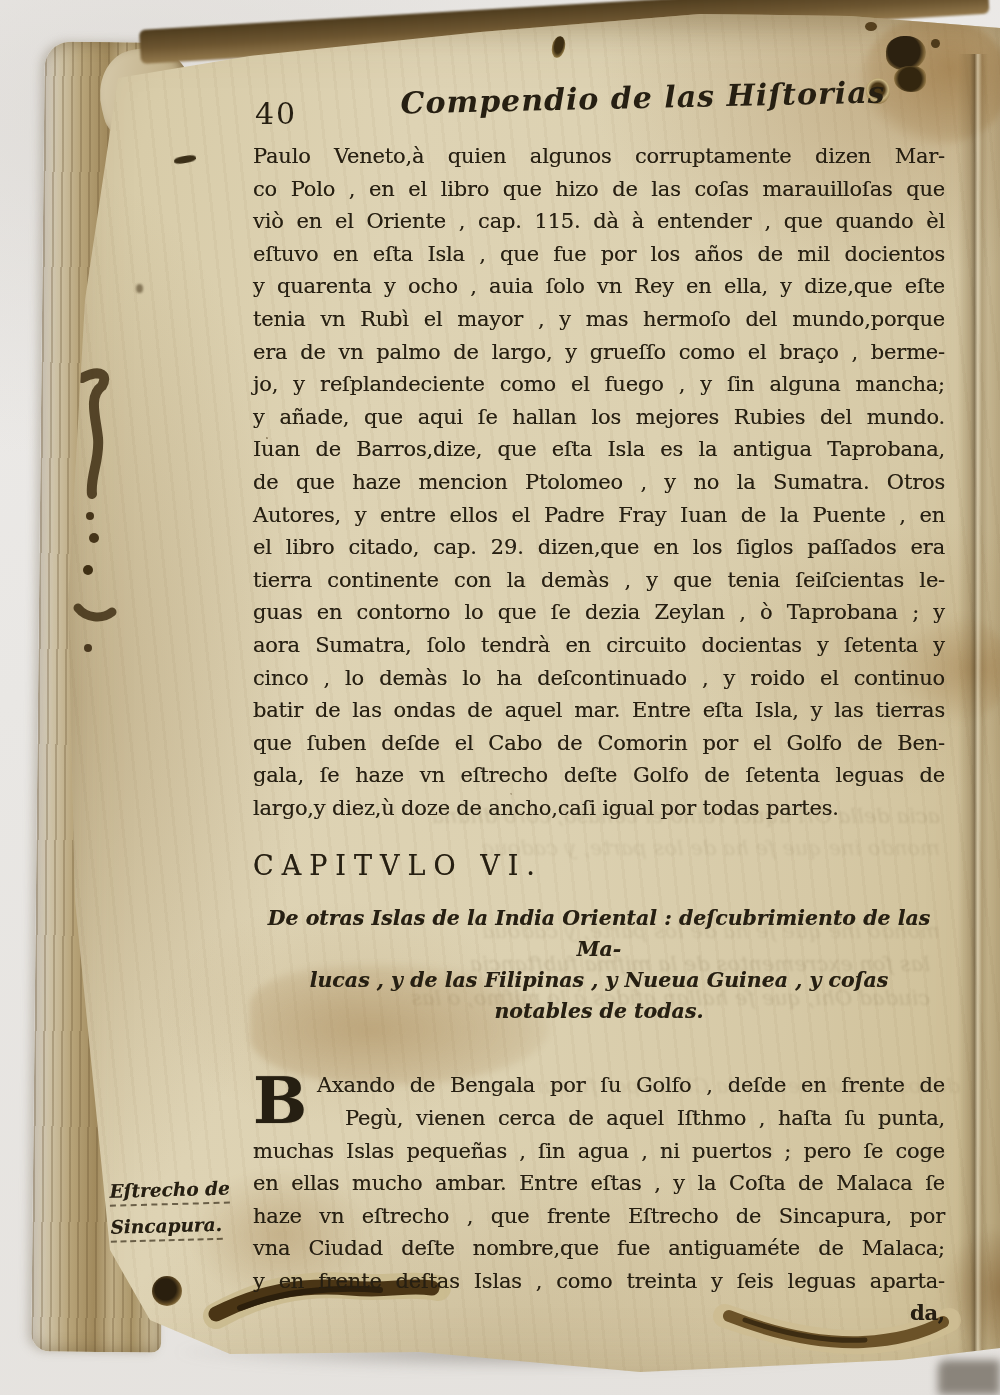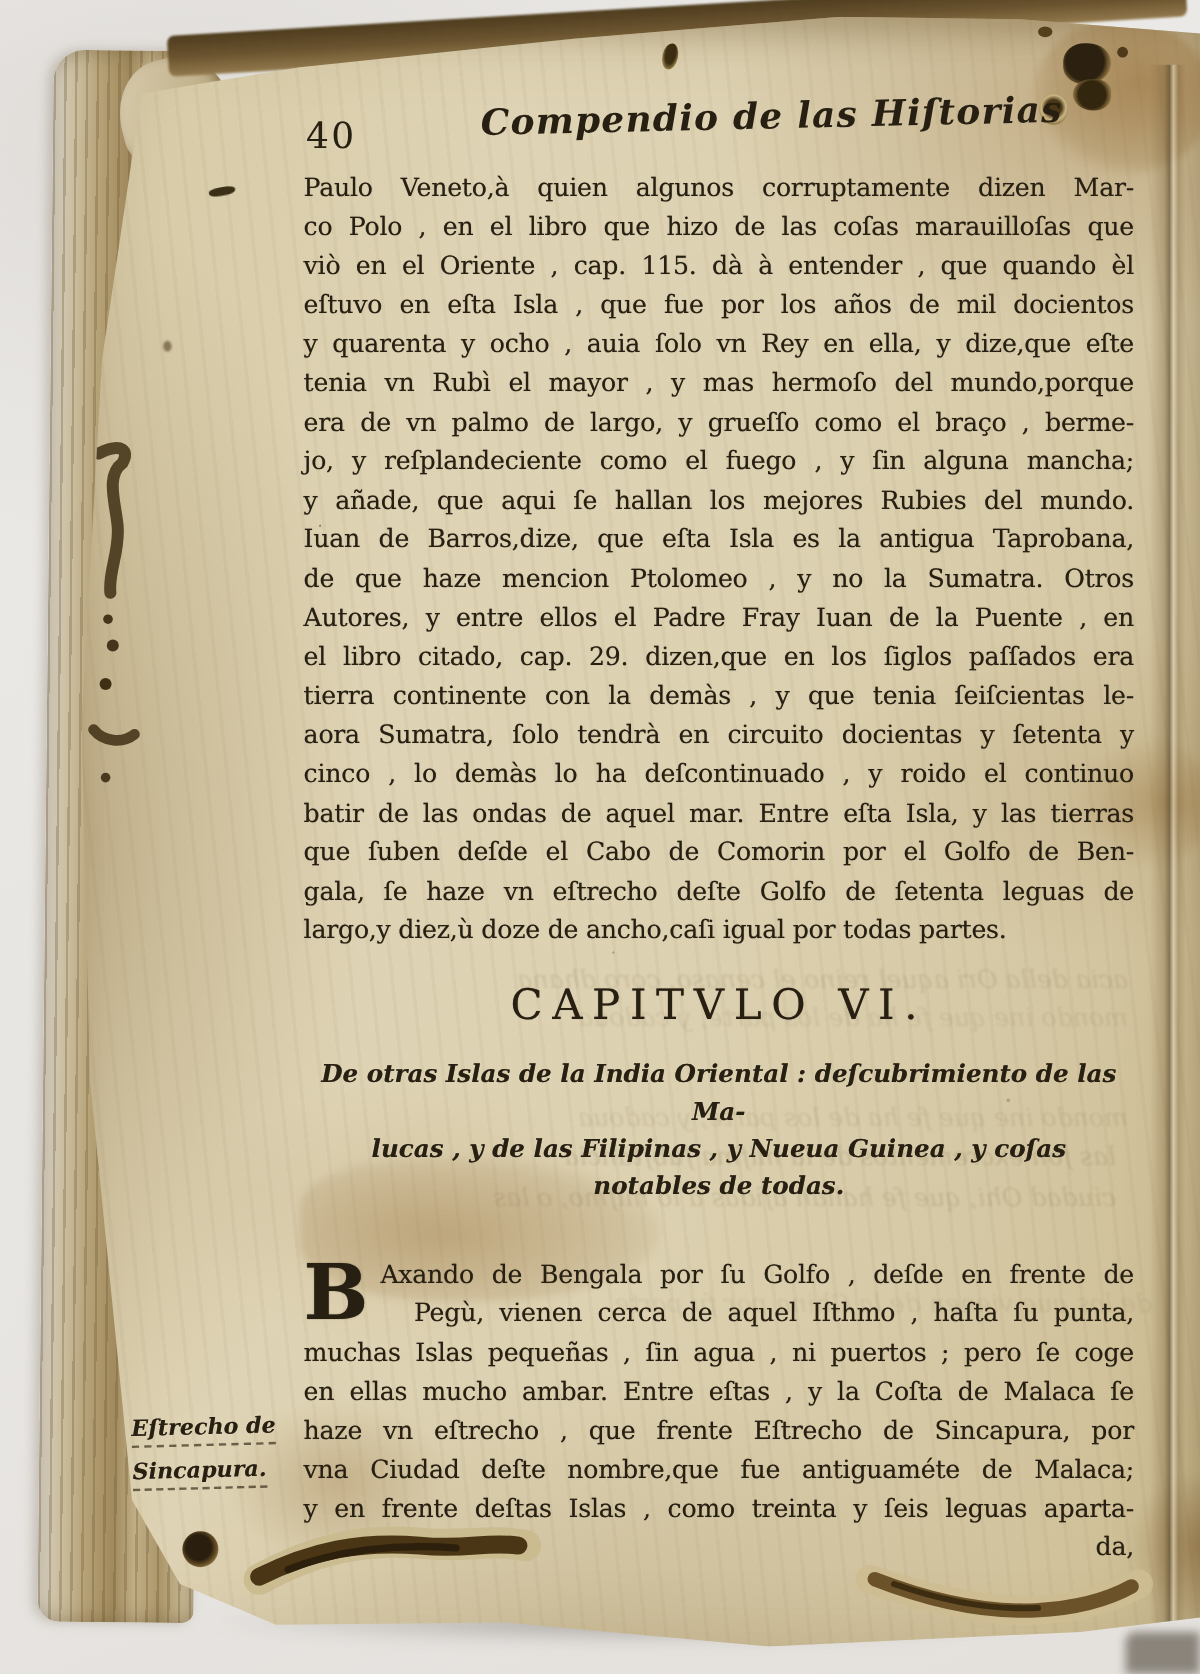--- a/index.html
+++ b/index.html
@@ -81,31 +81,31 @@
   .textcol{position:absolute;left:193px;top:58px;width:692px;}
   .header-row{position:relative;height:64px;}
   .pagenum{position:absolute;left:2px;top:24px;font-size:30px;letter-spacing:2px;}
   .runtitle{position:absolute;left:120px;top:8px;width:540px;text-align:center;
     font-style:italic;font-weight:bold;font-size:30px;letter-spacing:1px;
     transform:rotate(-1.3deg);}
   .body1{margin-top:4px;}
   .line{width:692px;font-size:21px;line-height:32.6px;letter-spacing:-.2px;
     text-align:justify;text-align-last:justify;white-space:nowrap;
     text-shadow:0 0 .6px rgba(40,30,14,.55);}
-  .chap-head{margin-top:26px;text-align:center;font-size:35px;letter-spacing:8px;
+  .chap-head{margin-top:26px;font-size:27px;letter-spacing:8px;
     text-shadow:0 0 .6px rgba(40,30,14,.6);}
   .chap-sub{margin-top:22px;text-align:center;font-style:italic;font-weight:bold;
     font-size:20.5px;line-height:31px;text-shadow:0 0 .5px rgba(40,30,14,.5);}
   .para2{position:relative;margin-top:42px;}
   .dropcap{position:absolute;left:0;top:2px;font-size:64px;line-height:60px;
     font-weight:bold;text-shadow:0 0 1px rgba(40,30,14,.7);}
   .p2-l1{padding-left:64px;width:628px;}
   .p2-l2{padding-left:92px;width:600px;}
   .catchword{text-align:right;text-align-last:right;font-size:21px;line-height:30px;
-    padding-right:10px;}
+    padding-right:10px;font-weight:bold;}
   .margin-note{position:absolute;left:50px;top:1158px;width:130px;
     font-style:italic;font-weight:bold;font-size:18.5px;line-height:36px;
     transform:rotate(-1.5deg);text-shadow:0 0 .5px rgba(40,30,14,.5);}
   .margin-note .mn{border-bottom:2px dashed rgba(45,34,16,.65);display:inline-block;line-height:26px;}
   
   .ghost{position:absolute;width:700px;font-style:italic;font-size:21px;
     color:#5e4c28;opacity:.14;filter:blur(1.1px);transform:scaleX(-1);
     white-space:nowrap;overflow:hidden;}
 </style>
 </head>
@@ -187,20 +187,21 @@
       <div class="line">y quarenta y ocho , auia ſolo vn Rey en ella, y dize,que eſte</div>
       <div class="line">tenia vn Rubì el mayor , y mas hermoſo del mundo,porque</div>
       <div class="line">era de vn palmo de largo, y grueſſo como el braço , berme-</div>
       <div class="line">jo, y reſplandeciente como el fuego , y ſin alguna mancha;</div>
       <div class="line">y añade, que aqui ſe hallan los mejores Rubies del mundo.</div>
       <div class="line">Iuan de Barros,dize, que eſta Isla es la antigua Taprobana,</div>
       <div class="line">de que haze mencion Ptolomeo , y no la Sumatra. Otros</div>
       <div class="line">Autores, y entre ellos el Padre Fray Iuan de la Puente , en</div>
       <div class="line">el libro citado, cap. 29. dizen,que en los ſiglos paſſados era</div>
       <div class="line">tierra continente con la demàs , y que tenia ſeiſcientas le-</div>
+      <div class="line">guas en contorno lo que ſe dezia Zeylan , ò Taprobana ; y</div>
       <div class="line">aora Sumatra, ſolo tendrà en circuito docientas y ſetenta y</div>
       <div class="line">cinco , lo demàs lo ha deſcontinuado , y roido el continuo</div>
       <div class="line">batir de las ondas de aquel mar. Entre eſta Isla, y las tierras</div>
       <div class="line">que ſuben deſde el Cabo de Comorin por el Golfo de Ben-</div>
       <div class="line">gala, ſe haze vn eſtrecho deſte Golfo de ſetenta leguas de</div>
       <div class="line" style="text-align-last:left;">largo,y diez,ù doze de ancho,caſi igual por todas partes.</div>
     </div>
 
     <div class="chap-head">CAPITVLO VI.</div>
     <div class="chap-sub">

